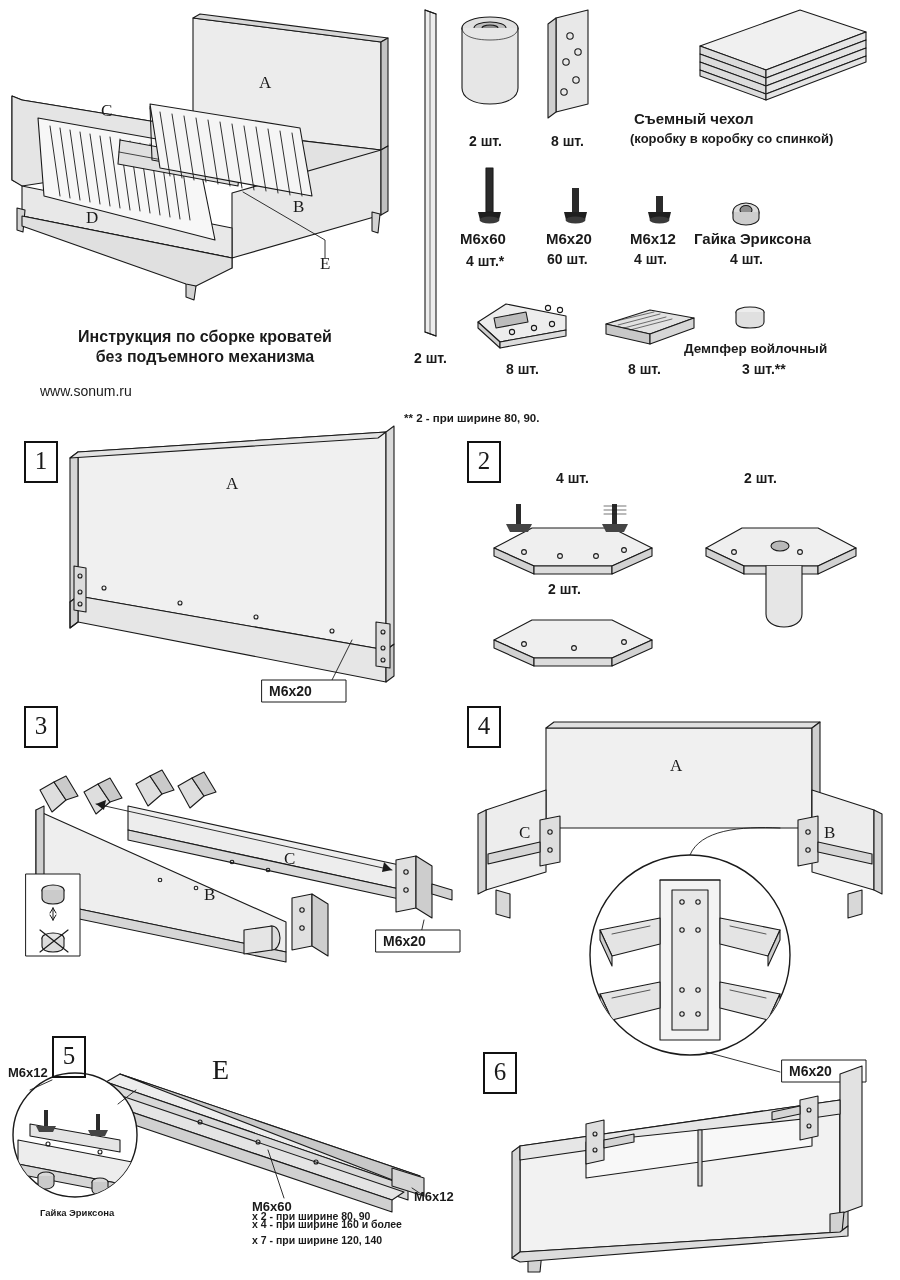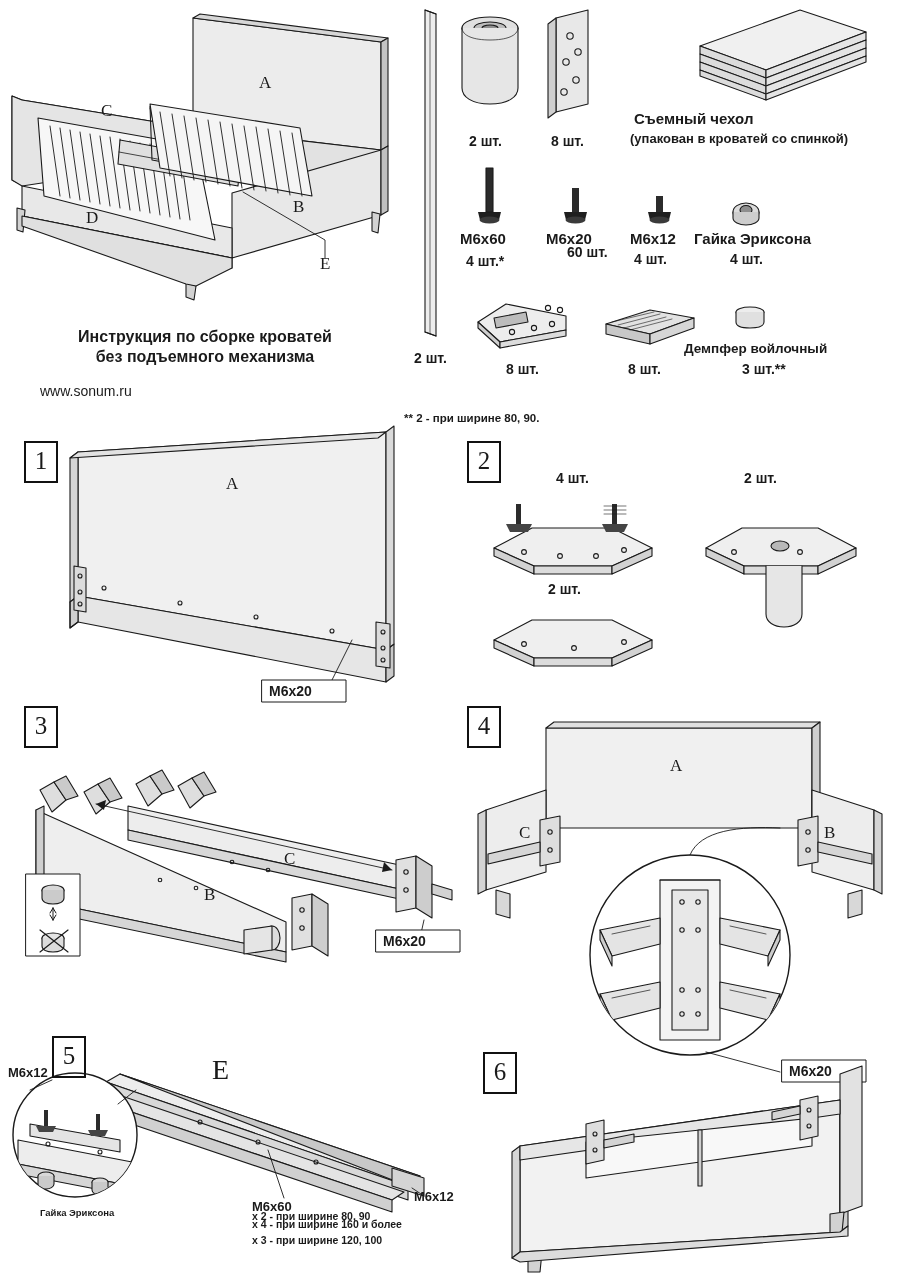--- a/index.html
+++ b/index.html
@@ -516,27 +516,27 @@
 
   <div class="txt title" style="left:40px; top:328px; width:330px;">Инструкция по сборке кроватей</div>
   <div class="txt title" style="left:40px; top:348px; width:330px;">без подъемного механизма</div>
   <div class="txt url" style="left:40px; top:383px; width:330px;">www.sonum.ru</div>
 
   <div class="txt qty" style="left:469px; top:133px;">2 шт.</div>
   <div class="txt qty" style="left:551px; top:133px;">8 шт.</div>
   <div class="txt qty" style="left:414px; top:350px;">2 шт.</div>
 
   <div class="txt part" style="left:634px; top:110px;">Съемный чехол</div>
-  <div class="txt note" style="left:630px; top:132px; font-size:13px;">(упакован в кроватей со спинкой)</div>
+  <div class="txt note" style="left:630px; top:132px; font-size:13px;">(коробку в коробку со спинкой)</div>
 
   <div class="txt part" style="left:460px; top:230px;">M6x60</div>
   <div class="txt qty" style="left:466px; top:253px;">4 шт.*</div>
 
   <div class="txt part" style="left:546px; top:230px;">M6x20</div>
-  <div class="txt qty" style="left:547px; top:244px;margin-left:20px;">60 шт.</div>
+  <div class="txt qty" style="left:547px; top:251px;">60 шт.</div>
 
   <div class="txt part" style="left:630px; top:230px;">M6x12</div>
   <div class="txt qty" style="left:634px; top:251px;">4 шт.</div>
 
   <div class="txt part" style="left:694px; top:230px;">Гайка Эриксона</div>
   <div class="txt qty" style="left:730px; top:251px;">4 шт.</div>
 
   <div class="txt qty" style="left:506px; top:361px;">8 шт.</div>
   <div class="txt qty" style="left:628px; top:361px;">8 шт.</div>
   <div class="txt part" style="left:684px; top:341px; font-size:13.5px;">Демпфер войлочный</div>
@@ -566,16 +566,16 @@
   <div class="txt lbl-letter" style="left:824px; top:823px;">B</div>
   <div class="txt lbl-letter" style="left:519px; top:823px;">C</div>
   <div class="txt part" style="left:789px; top:1063px; font-size:14px;">M6x20</div>
 
   <div class="txt" style="left:212px; top:1054px; font-size:28px; font-family:'Liberation Serif', serif;">E</div>
   <div class="txt part" style="left:8px; top:1066px; font-size:13px;">M6x12</div>
   <div class="txt part" style="left:414px; top:1190px; font-size:13px;">M6x12</div>
   <div class="txt part" style="left:252px; top:1200px; font-size:13px;">M6x60</div>
   <div class="txt tiny" style="left:40px; top:1208px;">Гайка Эриксона</div>
   <div class="txt small" style="left:252px; top:1218px;">x 4 - при ширине 160 и более</div>
-  <div class="txt small" style="left:252px; top:1234px;">x 3 - при ширине 120, 100</div>
+  <div class="txt small" style="left:252px; top:1234px;">x 7 - при ширине 120, 140</div>
   <div class="txt small" style="left:252px; top:1210px;">x 2 - при ширине 80, 90</div>
 
 </div>
 
 </body></html>

